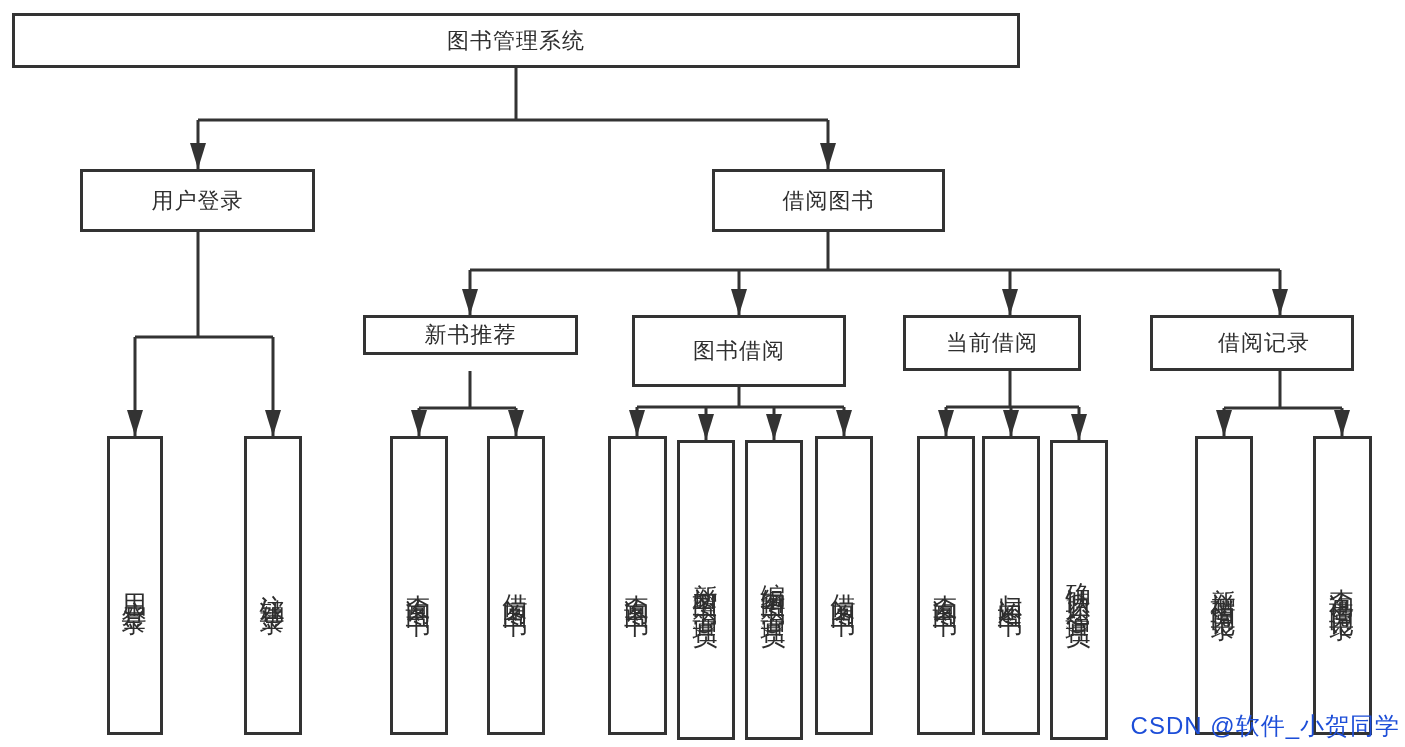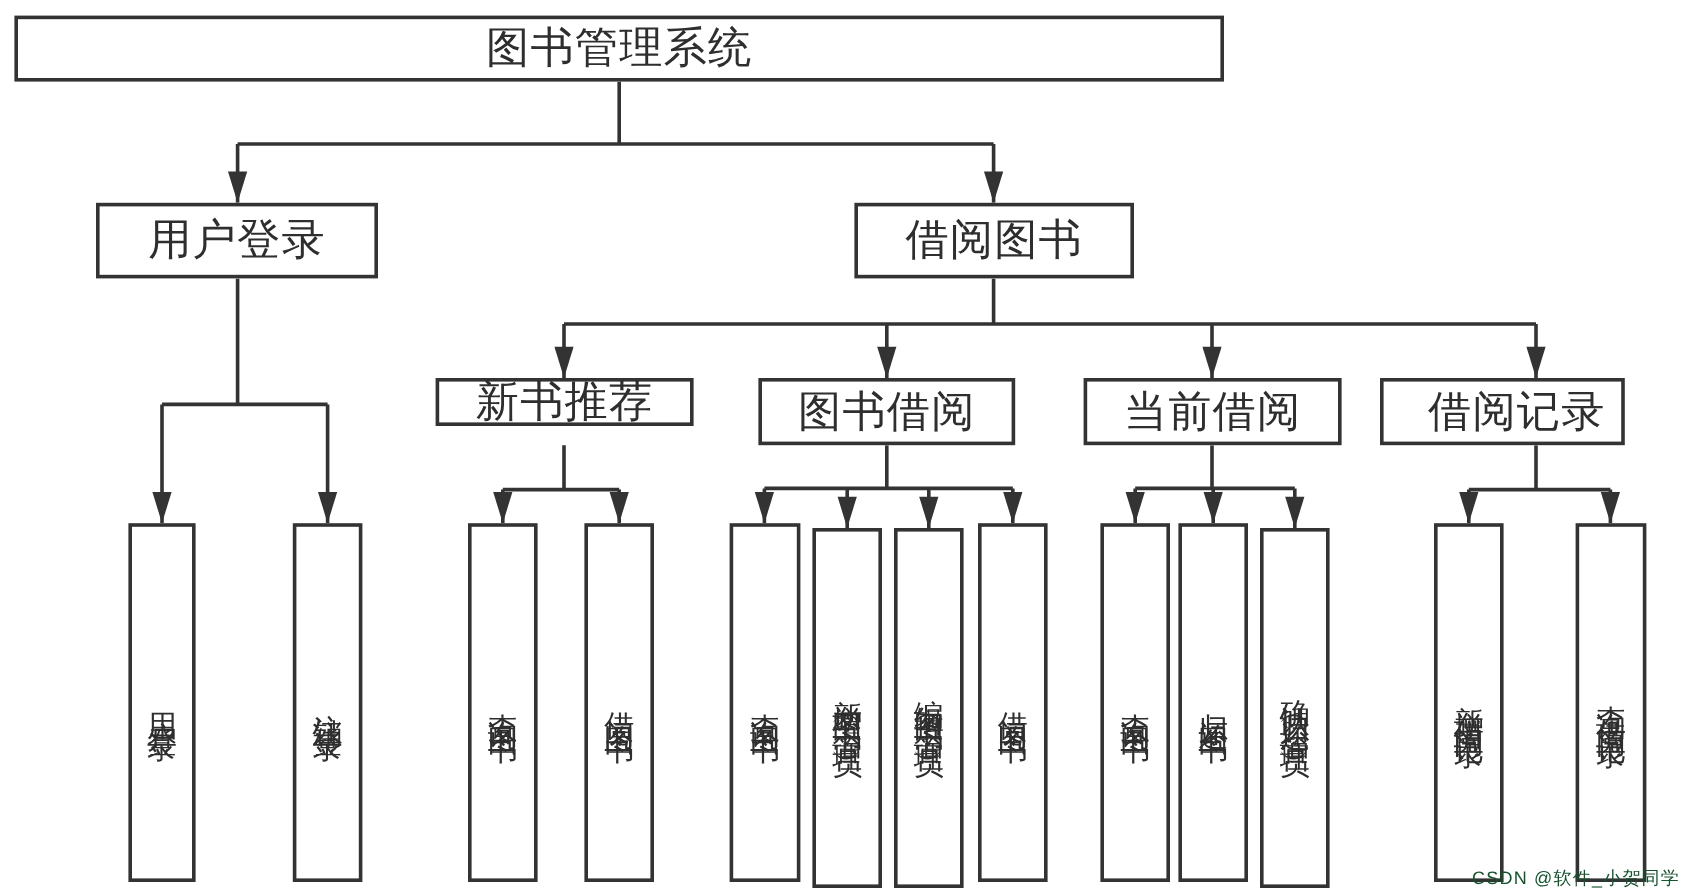--- a/index.html
+++ b/index.html
@@ -13,33 +13,33 @@
     overflow:hidden;
   }
   .connector-layer { position:absolute; left:0; top:0; width:1405px; height:747px; }
   .node {
     position:absolute;
     border:3px solid #333333;
     background:#ffffff;
     display:flex; align-items:center; justify-content:center;
     color:#2e2e2e;
   }
-  .h-label { font-size:36px; letter-spacing:1px; white-space:nowrap; }
+  .h-label { font-size:22px; letter-spacing:1px; white-space:nowrap; }
   .v-label {
     writing-mode:vertical-rl;
     text-orientation:mixed;
     font-size:25px;
     letter-spacing:6px;
     white-space:nowrap;
   }
   .watermark {
     position:absolute;
     right:5px; bottom:5px;
-    font-size:15px;
-    color:#14532d;
+    font-size:24px;
+    color:#1d4ed8;
     letter-spacing:1px;
     z-index:5;
   }
 </style>
 </head>
 <body>
 
 <div class="canvas">
 
   <svg class="connector-layer" viewBox="0 0 1405 747" xmlns="http://www.w3.org/2000/svg" aria-hidden="true">
@@ -80,24 +80,24 @@
   <div class="node" style="left:80px; top:169px; width:235px; height:63px;">
     <span class="h-label">用户登录</span>
   </div>
   <div class="node" style="left:712px; top:169px; width:233px; height:63px;">
     <span class="h-label">借阅图书</span>
   </div>
 
   <div class="node" style="left:363px; top:315px; width:215px; height:40px;">
     <span class="h-label">新书推荐</span>
   </div>
-  <div class="node" style="left:632px; top:315px; width:214px; height:56px;">
+  <div class="node" style="left:632px; top:315px; width:214px; height:72px;">
     <span class="h-label">图书借阅</span>
   </div>
-  <div class="node" style="left:903px; top:315px; width:215px; height:56px;">
+  <div class="node" style="left:903px; top:315px; width:178px; height:56px;">
     <span class="h-label">当前借阅</span>
   </div>
   <div class="node" style="left:1150px; top:315px; width:204px; height:56px;padding-left:24px;">
     <span class="h-label">借阅记录</span>
   </div>
 
   <div class="node" style="left:107px; top:436px; width:56px; height:299px;">
     <span class="v-label">用户登录</span>
   </div>
   <div class="node" style="left:244px; top:436px; width:58px; height:299px;">

